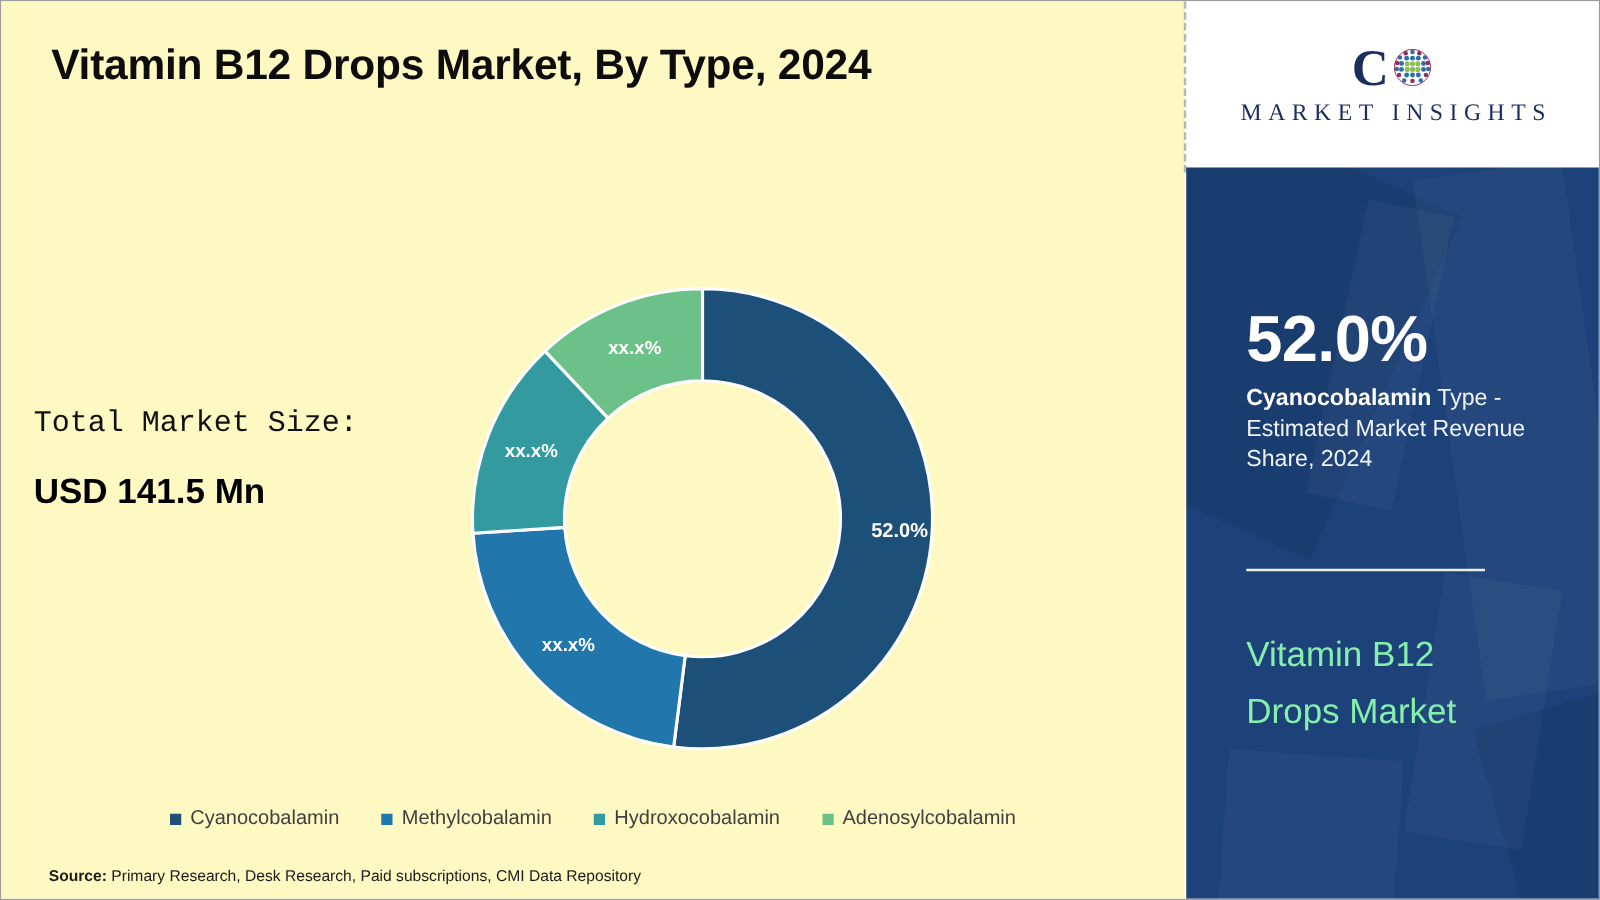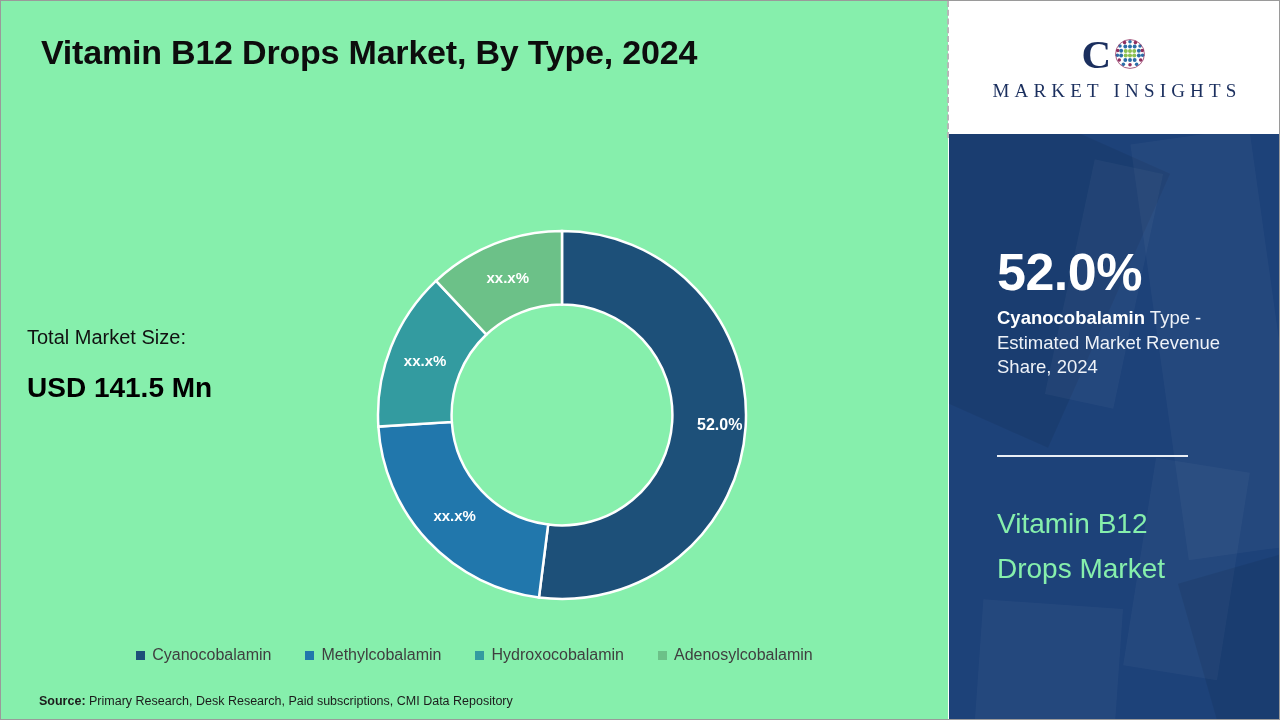--- a/index.html
+++ b/index.html
@@ -18,21 +18,21 @@
     overflow: hidden;
     box-sizing: border-box;
     border: 1px solid #9a9a9a;
   }
 
   
   #left-region {
     position: absolute;
     left: 0; top: 0;
     width: 947px; height: 718px;
-    background: #86efac;
+    background: #fef9c3;
   }
 
   #page-title {
     position: absolute;
     left: 40px;
     top: 32px;
     width: 860px;
     font-size: 34px;
     font-weight: bold;
     color: #0d0d0d;
@@ -52,24 +52,25 @@
   }
 
   
   #total-market-block {
     position: absolute;
     left: 26px;
     top: 324px;
     width: 300px;
   }
   #total-market-label {
-    font-size: 20px;
+    font-size: 24px;
     color: #111111;
     line-height: 1.28;
     font-weight: 400;
+    font-family: Liberation Mono, monospace;
   }
   #total-market-value {
     font-size: 28px;
     color: #000000;
     font-weight: bold;
     line-height: 1.3;
     margin-top: 19px;
   }
 
   

